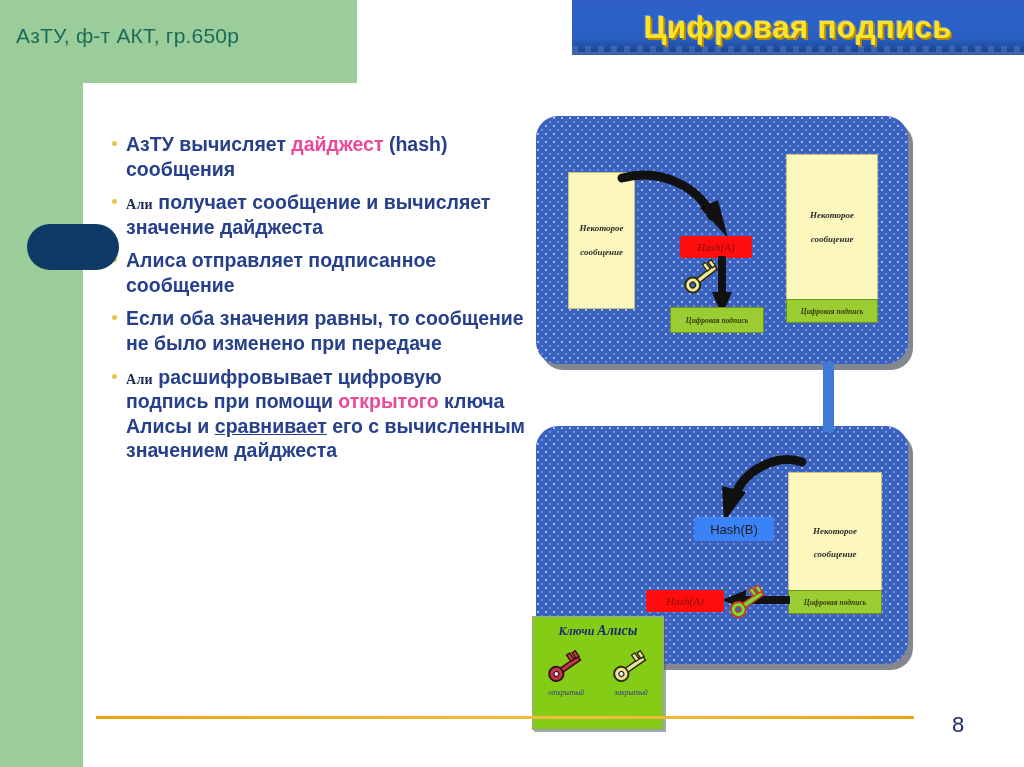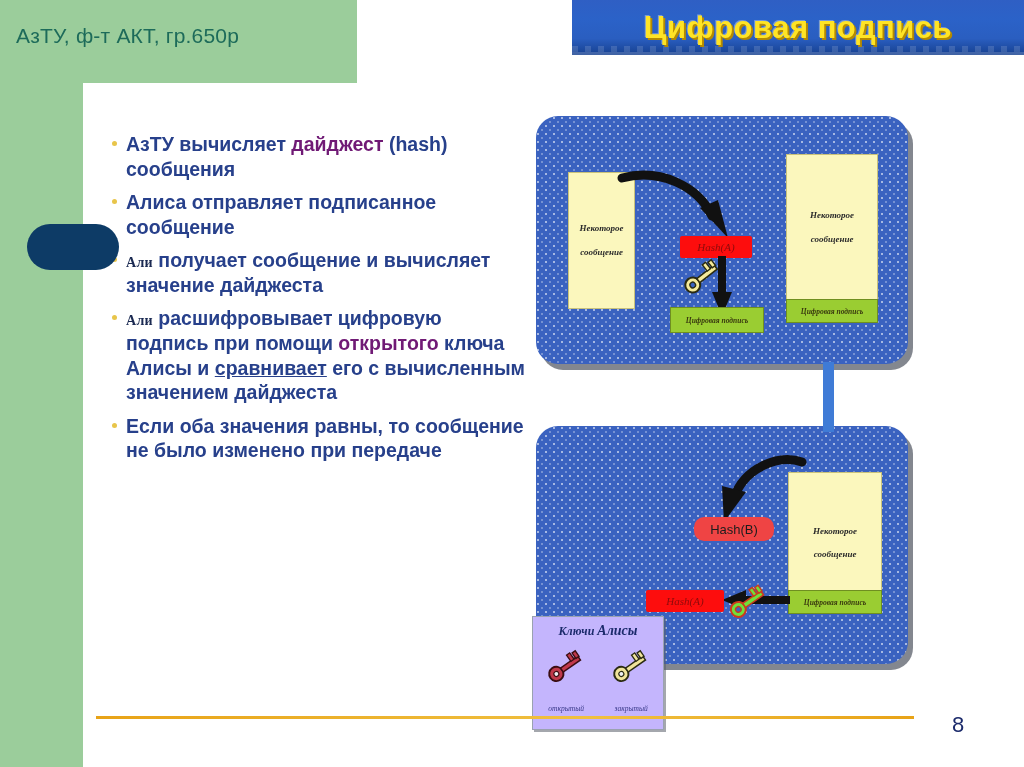--- a/index.html
+++ b/index.html
@@ -60,21 +60,21 @@
   
   .bullets{
     position:absolute;left:112px;top:132px;width:415px;
     color:#27408b;font-size:19.5px;font-weight:bold;line-height:1.26;
   }
   .bullet-row{position:relative;padding-left:14px;margin-bottom:9px;}
   .bullet-dot{
     position:absolute;left:0;top:9px;width:5px;height:5px;border-radius:50%;
     background:#e8c54a;
   }
-  .hl-magenta{color:#701a75;}
+  .hl-magenta{color:#ec4899;}
   .hl-green{color:#1f8a2a;text-decoration:underline;}
   .underline{text-decoration:underline;}
   .ali{
     font-family:"Liberation Serif", serif;font-size:14px;font-weight:bold;
     color:#1b2a52;letter-spacing:.3px;
   }
 
   
   .diagram{position:absolute;left:528px;top:104px;width:420px;height:600px;}
 
@@ -104,22 +104,22 @@
   #msg-a{left:40px;top:68px;width:65px;height:135px;}
   #msg-b{left:258px;top:50px;width:90px;height:145px;}
   #msg-c{left:260px;top:368px;width:92px;height:140px;}
 
   .hashbox{
     position:absolute;display:flex;align-items:center;justify-content:center;
     font-size:11px;font-weight:normal;border-radius:2px;
   }
   #hash-a-top{left:152px;top:132px;width:72px;height:22px;background:#fd0d0d;color:#8d0b0b;
      font-family:"Liberation Serif",serif;font-style:italic;}
-  #hash-b{left:166px;top:413px;width:80px;height:24px;background:#ef4444;color:#1d1d1d;
-     font-family:"Liberation Sans",sans-serif;font-size:13px;font-style:normal;border-radius:10px;}
+  #hash-b{left:166px;top:413px;width:80px;height:24px;background:#3b82f6;color:#1d1d1d;
+     font-family:"Liberation Sans",sans-serif;font-size:13px;font-style:normal;}
   #hash-a-bot{left:118px;top:486px;width:78px;height:22px;background:#fd0d0d;color:#8d0b0b;
      font-family:"Liberation Serif",serif;font-style:italic;}
 
   .signbox{
     position:absolute;background:#9acd32;border:1px solid #6f8f20;
     display:flex;align-items:center;justify-content:center;
     font-family:"Liberation Serif", serif;font-style:italic;font-weight:bold;
     color:#3a3a10;font-size:7.5px;text-align:center;
   }
   #sign-1{left:142px;top:203px;width:92px;height:24px;}
@@ -131,31 +131,31 @@
   #arrow-mid{left:176px;top:148px;width:40px;height:70px;}
   #arrow-bot{left:190px;top:348px;width:90px;height:80px;}
   #arrow-bot2{left:190px;top:480px;width:80px;height:36px;}
 
   .keyicon{position:absolute;}
   #key-private{left:152px;top:152px;width:46px;height:42px;}
   #key-public{left:198px;top:478px;width:46px;height:40px;}
 
   .keys-legend{
     position:absolute;left:4px;top:512px;width:130px;height:112px;
-    background:#c4b5fd;border:1px solid #9aa2b0;
+    background:#84cc16;border:1px solid #9aa2b0;
     box-shadow:2px 2px 0 rgba(90,95,105,.55);
   }
   .keys-title{
     text-align:center;margin-top:6px;
     font-family:"Liberation Serif", serif;font-style:italic;font-weight:bold;
     color:#1b2a6b;font-size:12px;
   }
   .keys-title .big{font-size:14px;}
   .keys-row{display:flex;justify-content:space-around;margin-top:6px;}
-  .keys-labels{display:flex;justify-content:space-around;margin-top:17px;}
+  .keys-labels{display:flex;justify-content:space-around;margin-top:1px;}
   .keys-labels span{
     font-family:"Liberation Serif", serif;font-style:italic;
     color:#3a3a8a;font-size:7.5px;
   }
 
   
   .footer-line{
     position:absolute;left:96px;top:716px;width:818px;height:3px;
     background:linear-gradient(90deg,#e8a317,#f0c040 60%,#e8a317);
   }
@@ -175,24 +175,24 @@
   <div class="navy-pill"></div>
 
   <div class="header-text">АзТУ, ф-т АКТ, гр.650р</div>
 
   <div class="title-banner">
     <div class="title-text">Цифровая подпись</div>
   </div>
 
   <div class="bullets" id="bullet-list">
       <div class="bullet-row"><span class="bullet-dot"></span><span>АзТУ вычисляет </span><span class="hl-magenta">дайджест</span><span> (hash) сообщения</span></div>
+      <div class="bullet-row"><span class="bullet-dot"></span><span class="ali">Али</span><span> получает сообщение и вычисляет значение дайджеста</span></div>
       <div class="bullet-row"><span class="bullet-dot"></span><span>Алиса отправляет подписанное сообщение</span></div>
-      <div class="bullet-row"><span class="bullet-dot"></span><span class="ali">Али</span><span> получает сообщение и вычисляет значение дайджеста</span></div>
+      <div class="bullet-row"><span class="bullet-dot"></span><span>Если оба значения равны, то сообщение не было изменено при передаче</span></div>
       <div class="bullet-row"><span class="bullet-dot"></span><span class="ali">Али</span><span> расшифровывает цифровую подпись при помощи </span><span class="hl-magenta">открытого</span><span> ключа  Алисы и </span><span class="underline">сравнивает</span><span> его с вычисленным значением дайджеста</span></div>
-      <div class="bullet-row"><span class="bullet-dot"></span><span>Если оба значения равны, то сообщение не было изменено при передаче</span></div>
     </div>
 
   <div class="diagram">
 
     <div class="dpanel" id="panel-top"></div>
     <div class="dpanel" id="panel-bottom"></div>
     <div class="connector"></div>
 
     <div class="msgbox" id="msg-a">
       <span>Некоторое</span>

